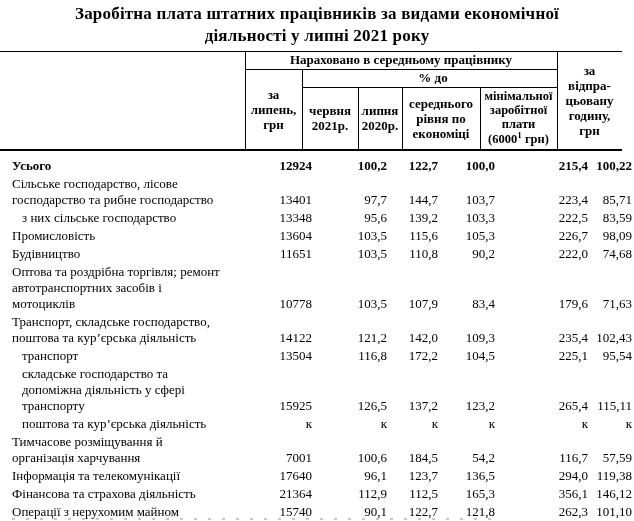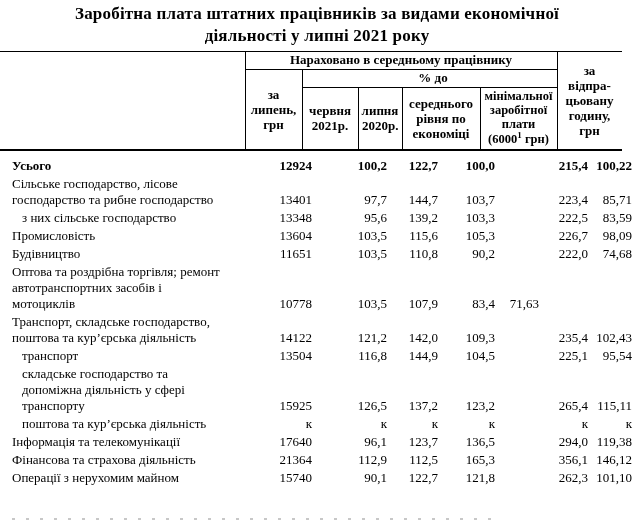--- a/index.html
+++ b/index.html
@@ -35,21 +35,21 @@
     display:flex; flex-direction:column;
     align-items:center; justify-content:center;
     text-align:center;
     white-space:pre-line;
     line-height:15px;
   }
   .cell-group   { left:245px; top:0;    width:312px; height:18px; line-height:18px; display:block; }
   .cell-pct     { left:302px; top:18px; width:255px; height:18px; line-height:18px; display:block;padding-left:7px; }
   .cell-month   { left:245px; top:18px; width:57px;  height:80px; }
   .cell-june    { left:302px; top:36px; width:56px;  height:62px; }
-  .cell-july    { left:358px; top:36px; width:44px;  height:62px;text-align:right; }
+  .cell-july    { left:358px; top:36px; width:44px;  height:62px; }
   .cell-avg     { left:402px; top:36px; width:78px;  height:62px; }
   .cell-minw    { left:480px; top:36px; width:77px;  height:62px; font-size:12.5px; line-height:14px; }
   .cell-hour    { left:557px; top:0;    width:65px;  height:98px; }
   .cell-minw sup { font-size:9px; line-height:1; }
   
   .tbody {
     position:absolute;
     left:10px; top:151px;
     width:622px;
     padding-top:5px;
@@ -163,37 +163,38 @@
         <span class="v v5">74,68</span>
       </div>
       <div class="trow">
         <div class="lbl">Оптова та роздрібна торгівля; ремонт
 автотранспортних засобів і
 мотоциклів</div>
         <span class="v v0">10778</span>
         <span class="v v1">103,5</span>
         <span class="v v2">107,9</span>
         <span class="v v3">83,4</span>
+        <span class="v v4">179,6</span>
         <span class="v v5">71,63</span>
       </div>
       <div class="trow">
         <div class="lbl">Транспорт, складське господарство,
 поштова та кур’єрська діяльність</div>
         <span class="v v0">14122</span>
         <span class="v v1">121,2</span>
         <span class="v v2">142,0</span>
         <span class="v v3">109,3</span>
         <span class="v v4">235,4</span>
         <span class="v v5">102,43</span>
       </div>
       <div class="trow indent">
         <div class="lbl">транспорт</div>
         <span class="v v0">13504</span>
         <span class="v v1">116,8</span>
-        <span class="v v2">144,9</span>
+        <span class="v v2">172,2</span>
         <span class="v v3">104,5</span>
         <span class="v v4">225,1</span>
         <span class="v v5">95,54</span>
       </div>
       <div class="trow indent">
         <div class="lbl">складське господарство та
 допоміжна діяльність у сфері
 транспорту</div>
         <span class="v v0">15925</span>
         <span class="v v1">126,5</span>
@@ -205,20 +206,30 @@
       <div class="trow indent">
         <div class="lbl">поштова та кур’єрська діяльність</div>
         <span class="v v0">к</span>
         <span class="v v1">к</span>
         <span class="v v2">к</span>
         <span class="v v3">к</span>
         <span class="v v4">к</span>
         <span class="v v5">к</span>
       </div>
       <div class="trow">
+        <div class="lbl">Тимчасове розміщування й
+організація харчування</div>
+        <span class="v v0">7001</span>
+        <span class="v v1">100,6</span>
+        <span class="v v2">184,5</span>
+        <span class="v v3">54,2</span>
+        <span class="v v4">116,7</span>
+        <span class="v v5">57,59</span>
+      </div>
+      <div class="trow">
         <div class="lbl">Інформація та телекомунікації</div>
         <span class="v v0">17640</span>
         <span class="v v1">96,1</span>
         <span class="v v2">123,7</span>
         <span class="v v3">136,5</span>
         <span class="v v4">294,0</span>
         <span class="v v5">119,38</span>
       </div>
       <div class="trow">
         <div class="lbl">Фінансова та страхова діяльність</div>

